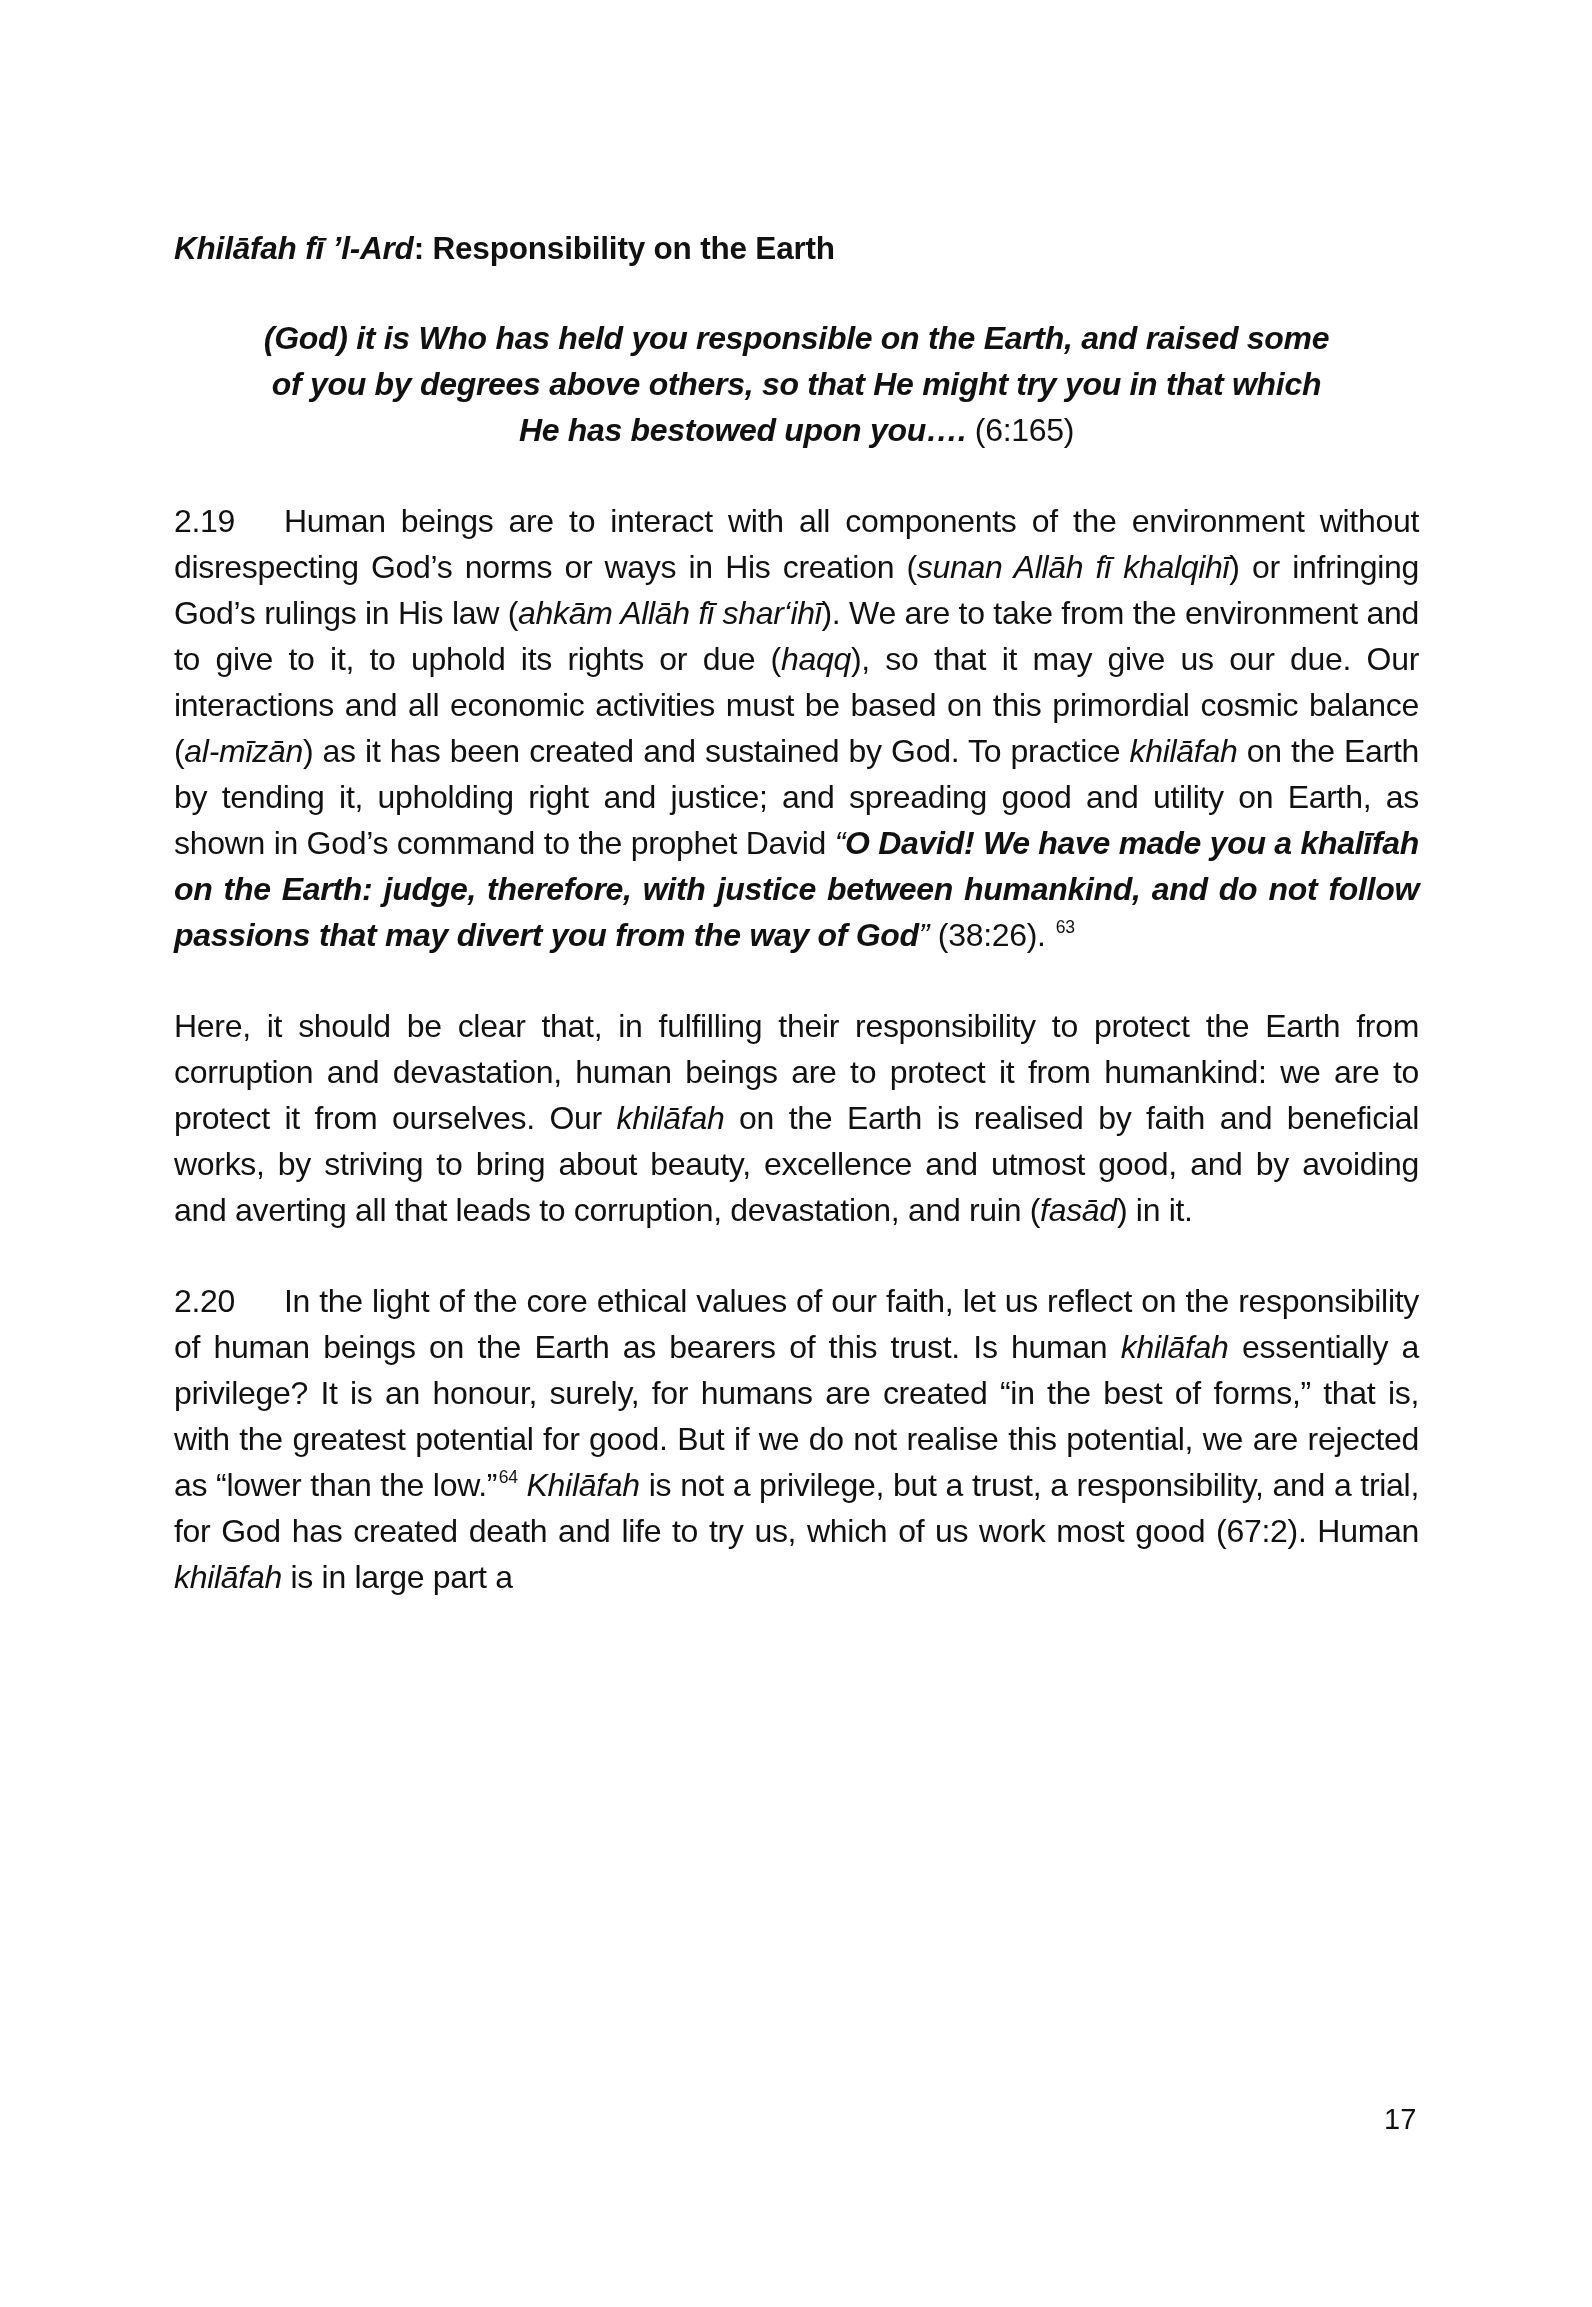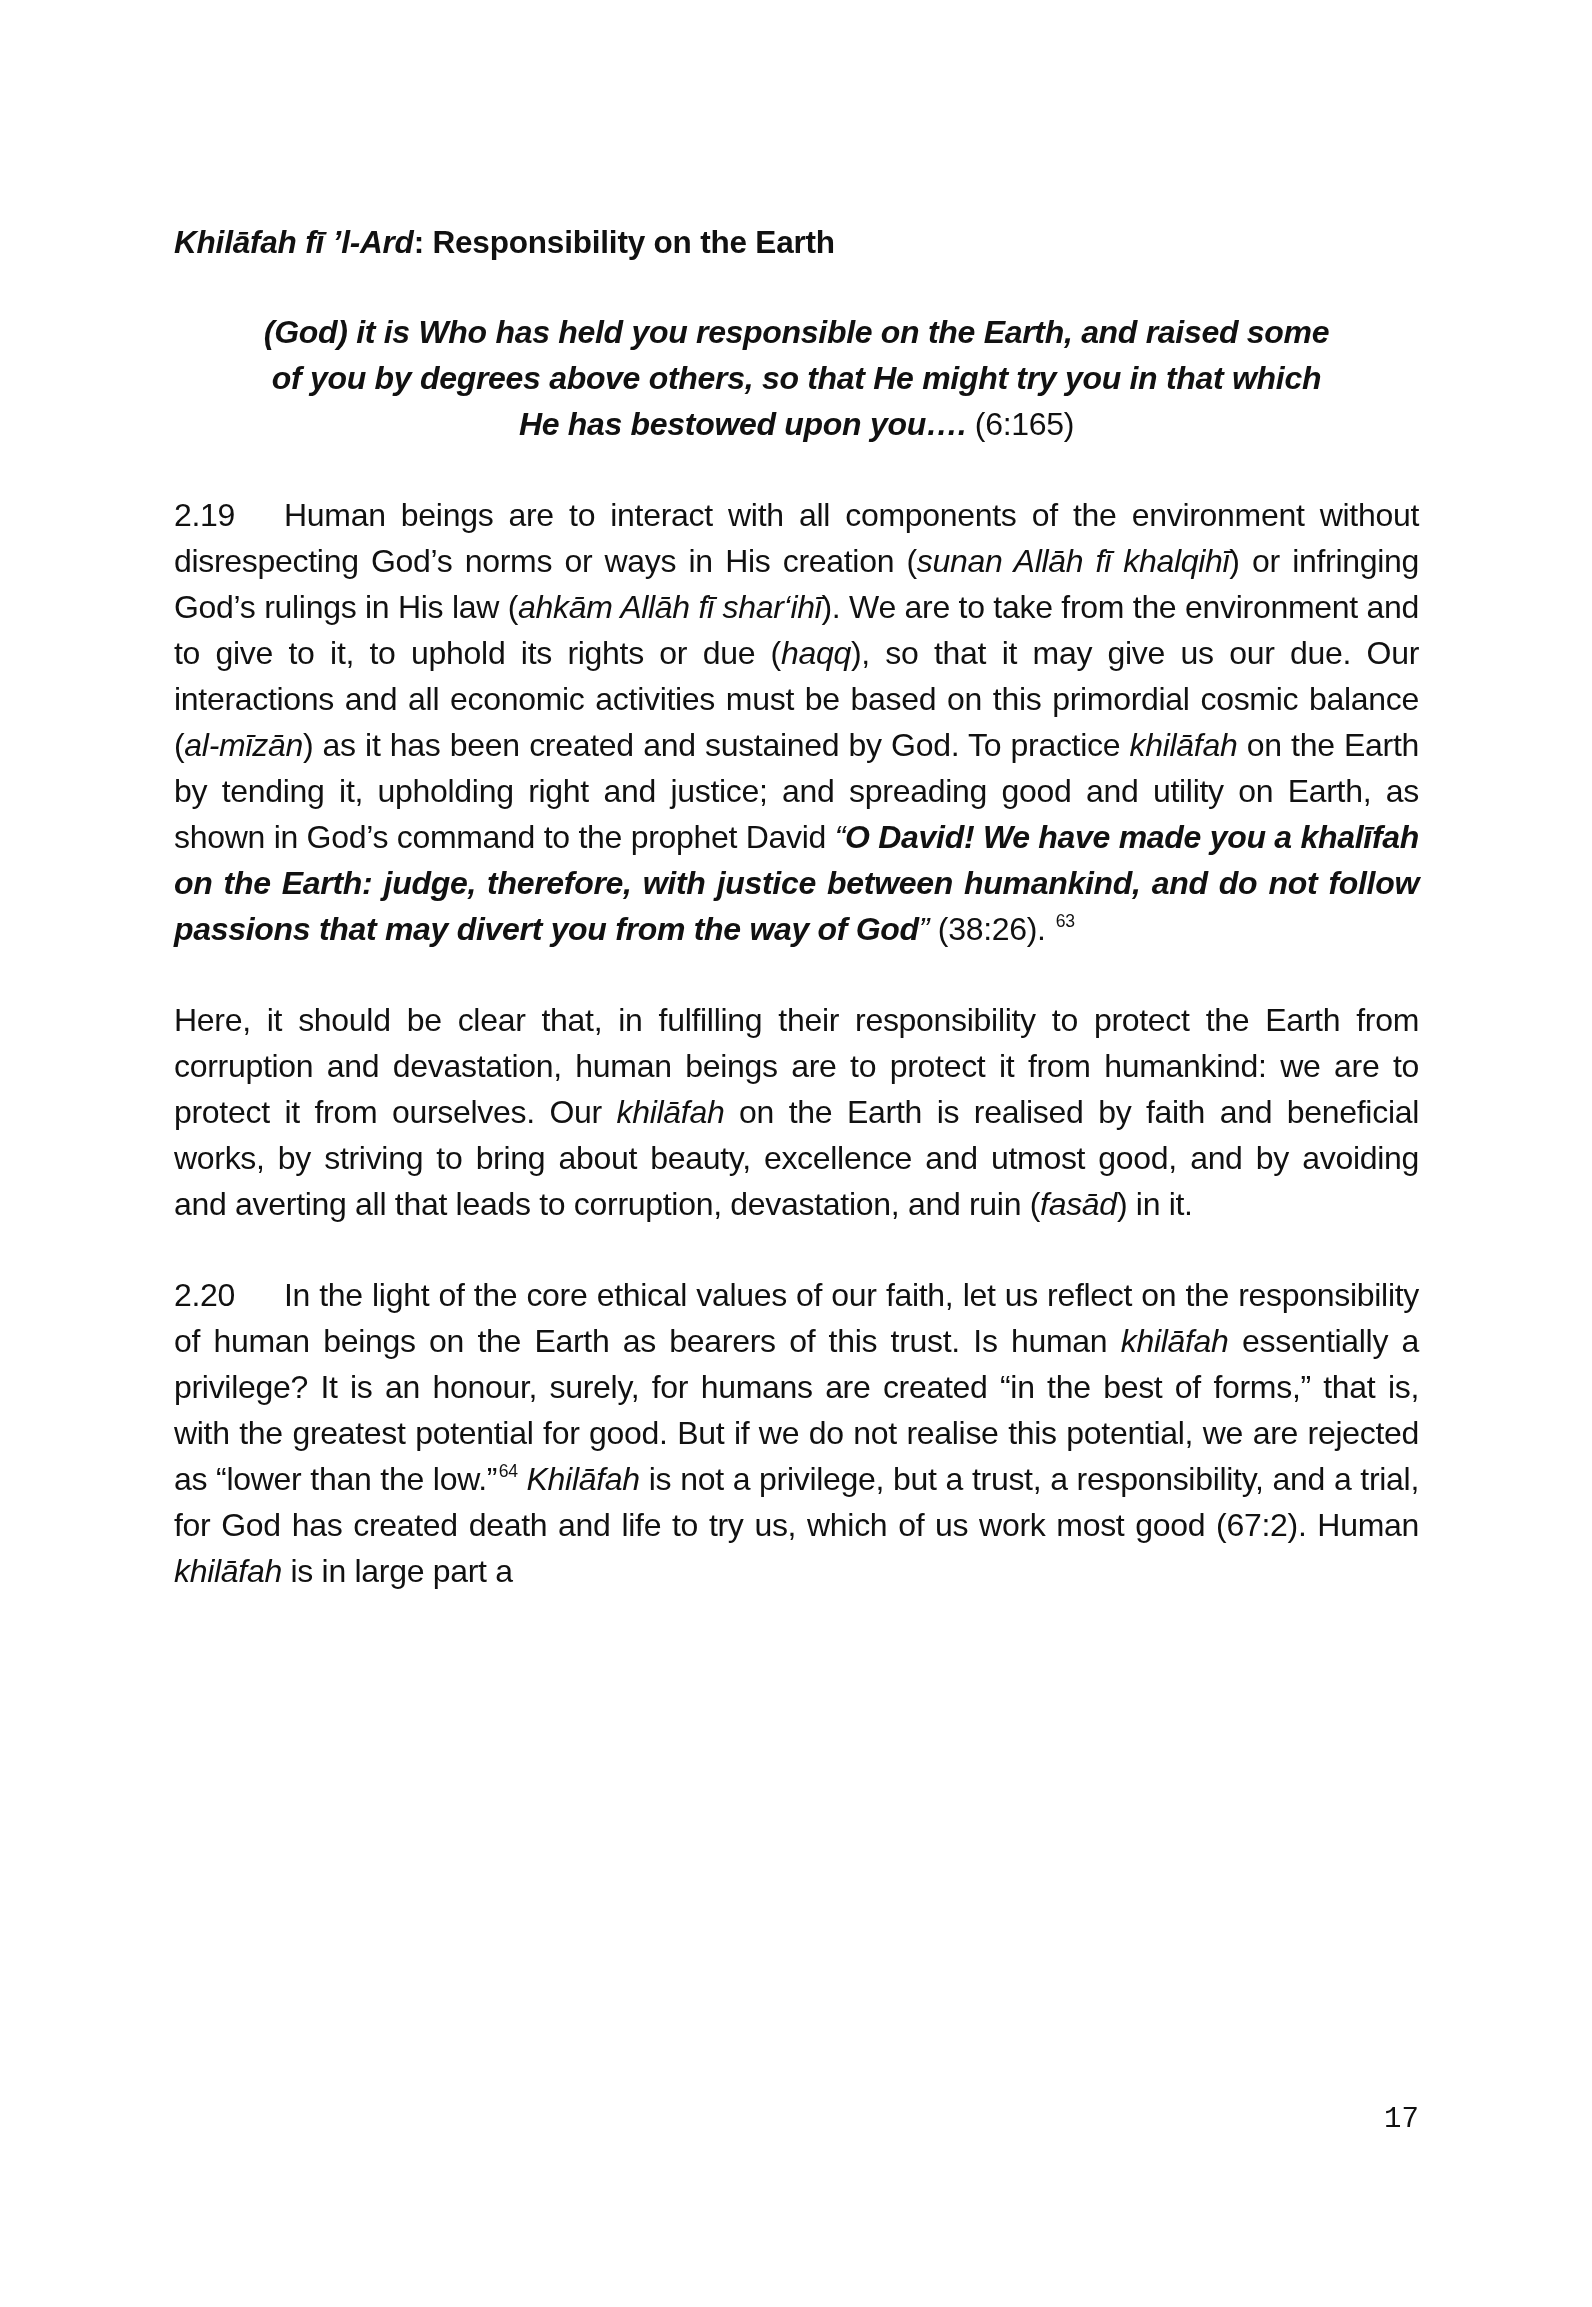--- a/index.html
+++ b/index.html
@@ -18,21 +18,21 @@
   .page {
     position: absolute;
     left: 174px;
     top: 220px;
     width: 1245px;
   }
   .heading {
     font-size: 31.5px;
     font-weight: bold;
     line-height: 44px;
-    margin: 0 0 45px 0;
+    margin: 6px 0 45px 0;
     letter-spacing: -0.2px;
   }
   .para {
     font-size: 32px;
     line-height: 46px;
     text-align: justify;
     margin: 0 0 45px 0;
     letter-spacing: -0.3px;
   }
   .pnum {
@@ -51,21 +51,21 @@
   sup {
     font-size: 17.6px;
     line-height: 0;
     vertical-align: 13px;
     margin-left: 1.5px;
   }
   .page-number {
     position: absolute;
     left: 1384px;
     top: 2103px;
-    font-family: Liberation Mono, monospace;
+    font-family: Liberation Sans, sans-serif;
     font-size: 29px;
     color: #111111;
   }
 </style>
 </head>
 <body>
 
 <div class="page">
 
   <div class="heading"><span class="i">Khilāfah fī ’l-Ard</span><span>: Responsibility on the Earth</span></div>

